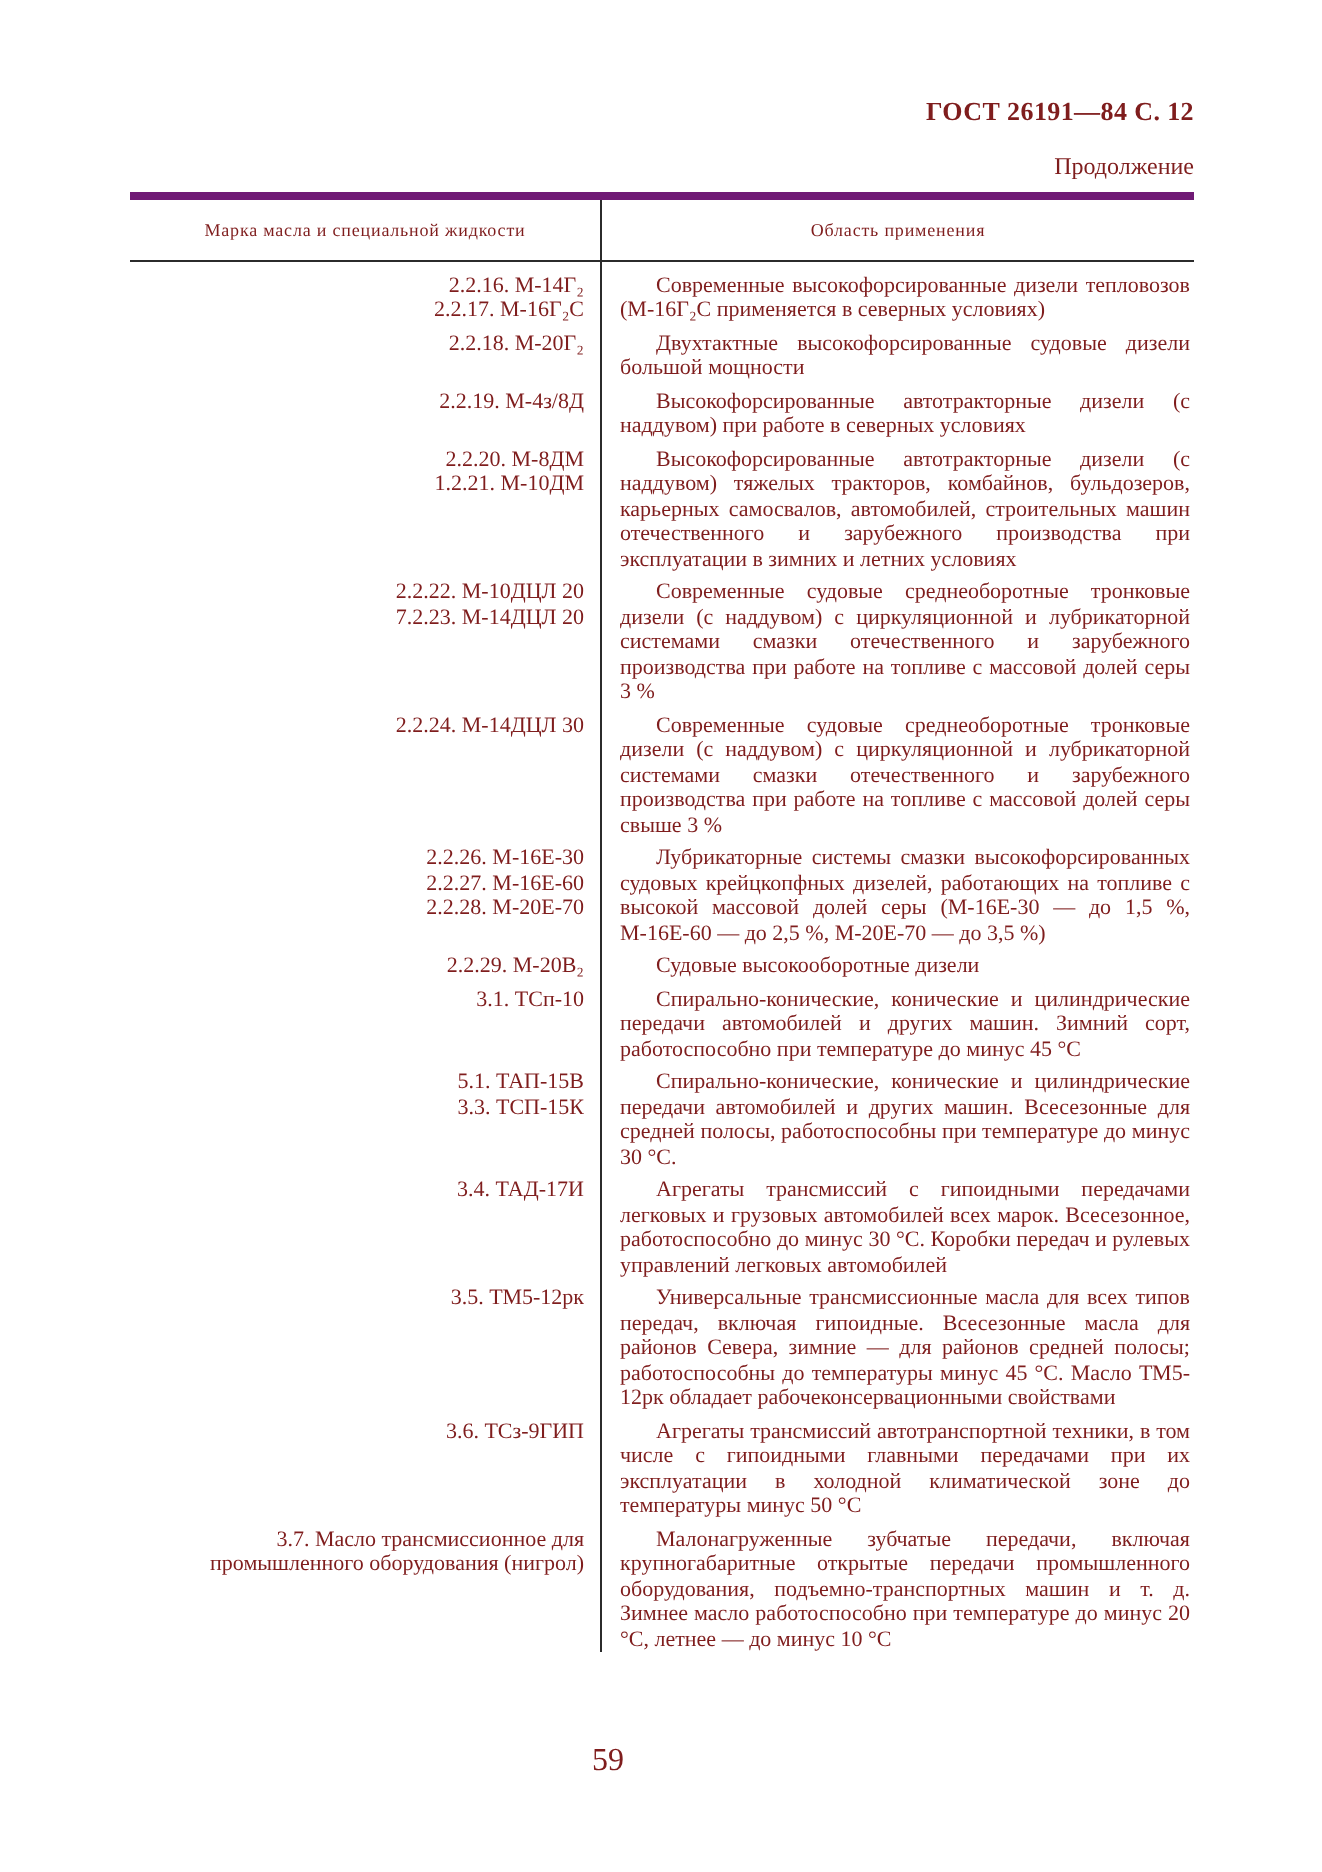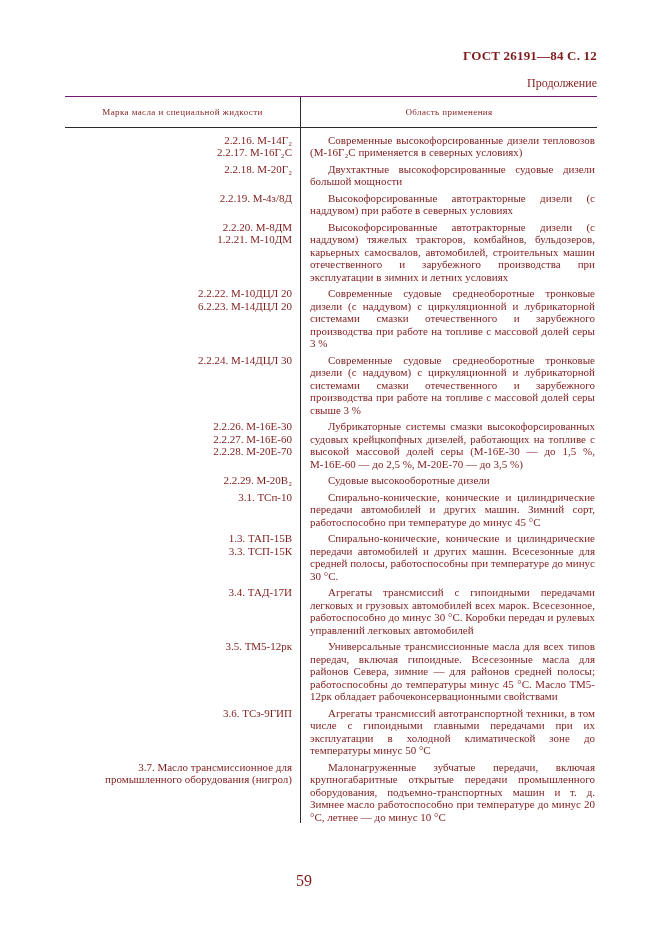--- a/index.html
+++ b/index.html
@@ -35,21 +35,21 @@
   .gtable {
     position: absolute;
     top: 96px;
     left: 65px;
     width: 532px;
     font-size: 11px;
     line-height: 12.5px;
   }
   .thead {
     display: flex;
-    border-top: 1px solid #701a75;
+    border-top: 4px solid #701a75;
     border-bottom: 1px solid #2b2b2b;
     align-items: flex-end;
   }
   .col1 {
     width: 236px;
     box-sizing: border-box;
     border-right: 1px solid #2b2b2b;
     flex: none;
   }
   .col2 {
@@ -140,21 +140,21 @@
     <div class="td col1">
             <div class="mark-line">2.2.20. М-8ДМ</div>
             <div class="mark-line">1.2.21. М-10ДМ</div>
           </div>
     <div class="td col2">Высокофорсированные автотракторные дизели (с наддувом) тяжелых тракторов, комбайнов, бульдозеров, карьерных самосвалов, автомобилей, строительных машин отечественного и зарубежного производства при эксплуатации в зимних и летних условиях</div>
   </div>
 
   <div class="trow">
     <div class="td col1">
             <div class="mark-line">2.2.22. М-10ДЦЛ 20</div>
-            <div class="mark-line">6.2.23. М-14ДЦЛ 20</div>
+            <div class="mark-line">7.2.23. М-14ДЦЛ 20</div>
           </div>
     <div class="td col2">Современные судовые среднеоборотные тронковые дизели (с наддувом) с циркуляционной и лубрикаторной системами смазки отечественного и зарубежного производства при работе на топливе с массовой долей серы 3 %</div>
   </div>
 
   <div class="trow">
     <div class="td col1">
             <div class="mark-line">2.2.24. М-14ДЦЛ 30</div>
           </div>
     <div class="td col2">Современные судовые среднеоборотные тронковые дизели (с наддувом) с циркуляционной и лубрикаторной системами смазки отечественного и зарубежного производства при работе на топливе с массовой долей серы свыше 3 %</div>
   </div>
@@ -178,21 +178,21 @@
 
   <div class="trow">
     <div class="td col1">
             <div class="mark-line">3.1. ТСп-10</div>
           </div>
     <div class="td col2">Спирально-конические, конические и цилиндрические передачи автомобилей и других машин. Зимний сорт, работоспособно при температуре до минус 45 °С</div>
   </div>
 
   <div class="trow">
     <div class="td col1">
-            <div class="mark-line">1.3. ТАП-15В</div>
+            <div class="mark-line">5.1. ТАП-15В</div>
             <div class="mark-line">3.3. ТСП-15К</div>
           </div>
     <div class="td col2">Спирально-конические, конические и цилиндрические передачи автомобилей и других машин. Всесезонные для средней полосы, работоспособны при температуре до минус 30 °С.</div>
   </div>
 
   <div class="trow">
     <div class="td col1">
             <div class="mark-line">3.4. ТАД-17И</div>
           </div>
     <div class="td col2">Агрегаты трансмиссий с гипоидными передачами легковых и грузовых автомобилей всех марок. Всесезонное, работоспособно до минус 30 °С. Коробки передач и рулевых управлений легковых автомобилей</div>

